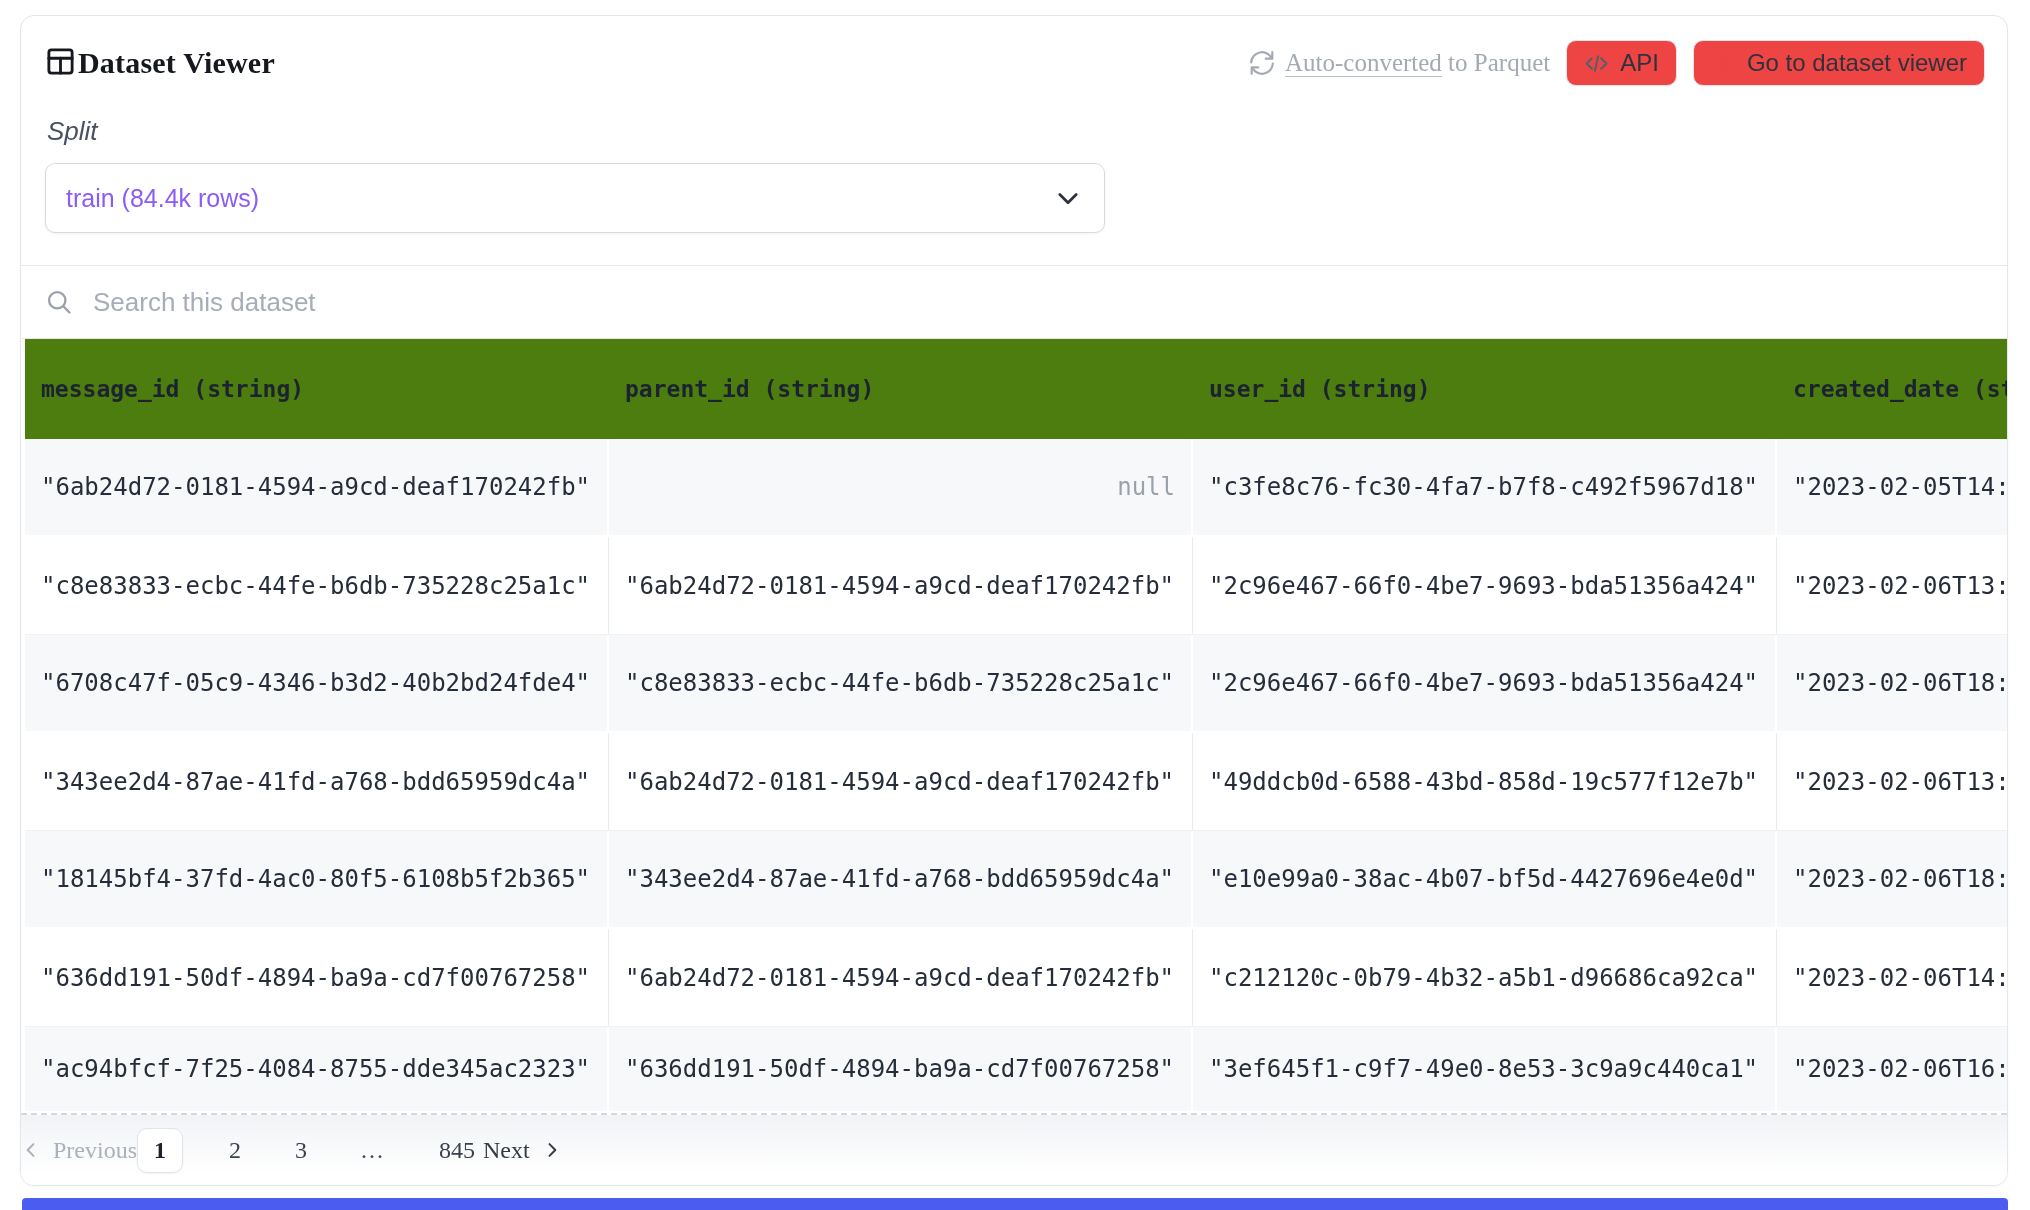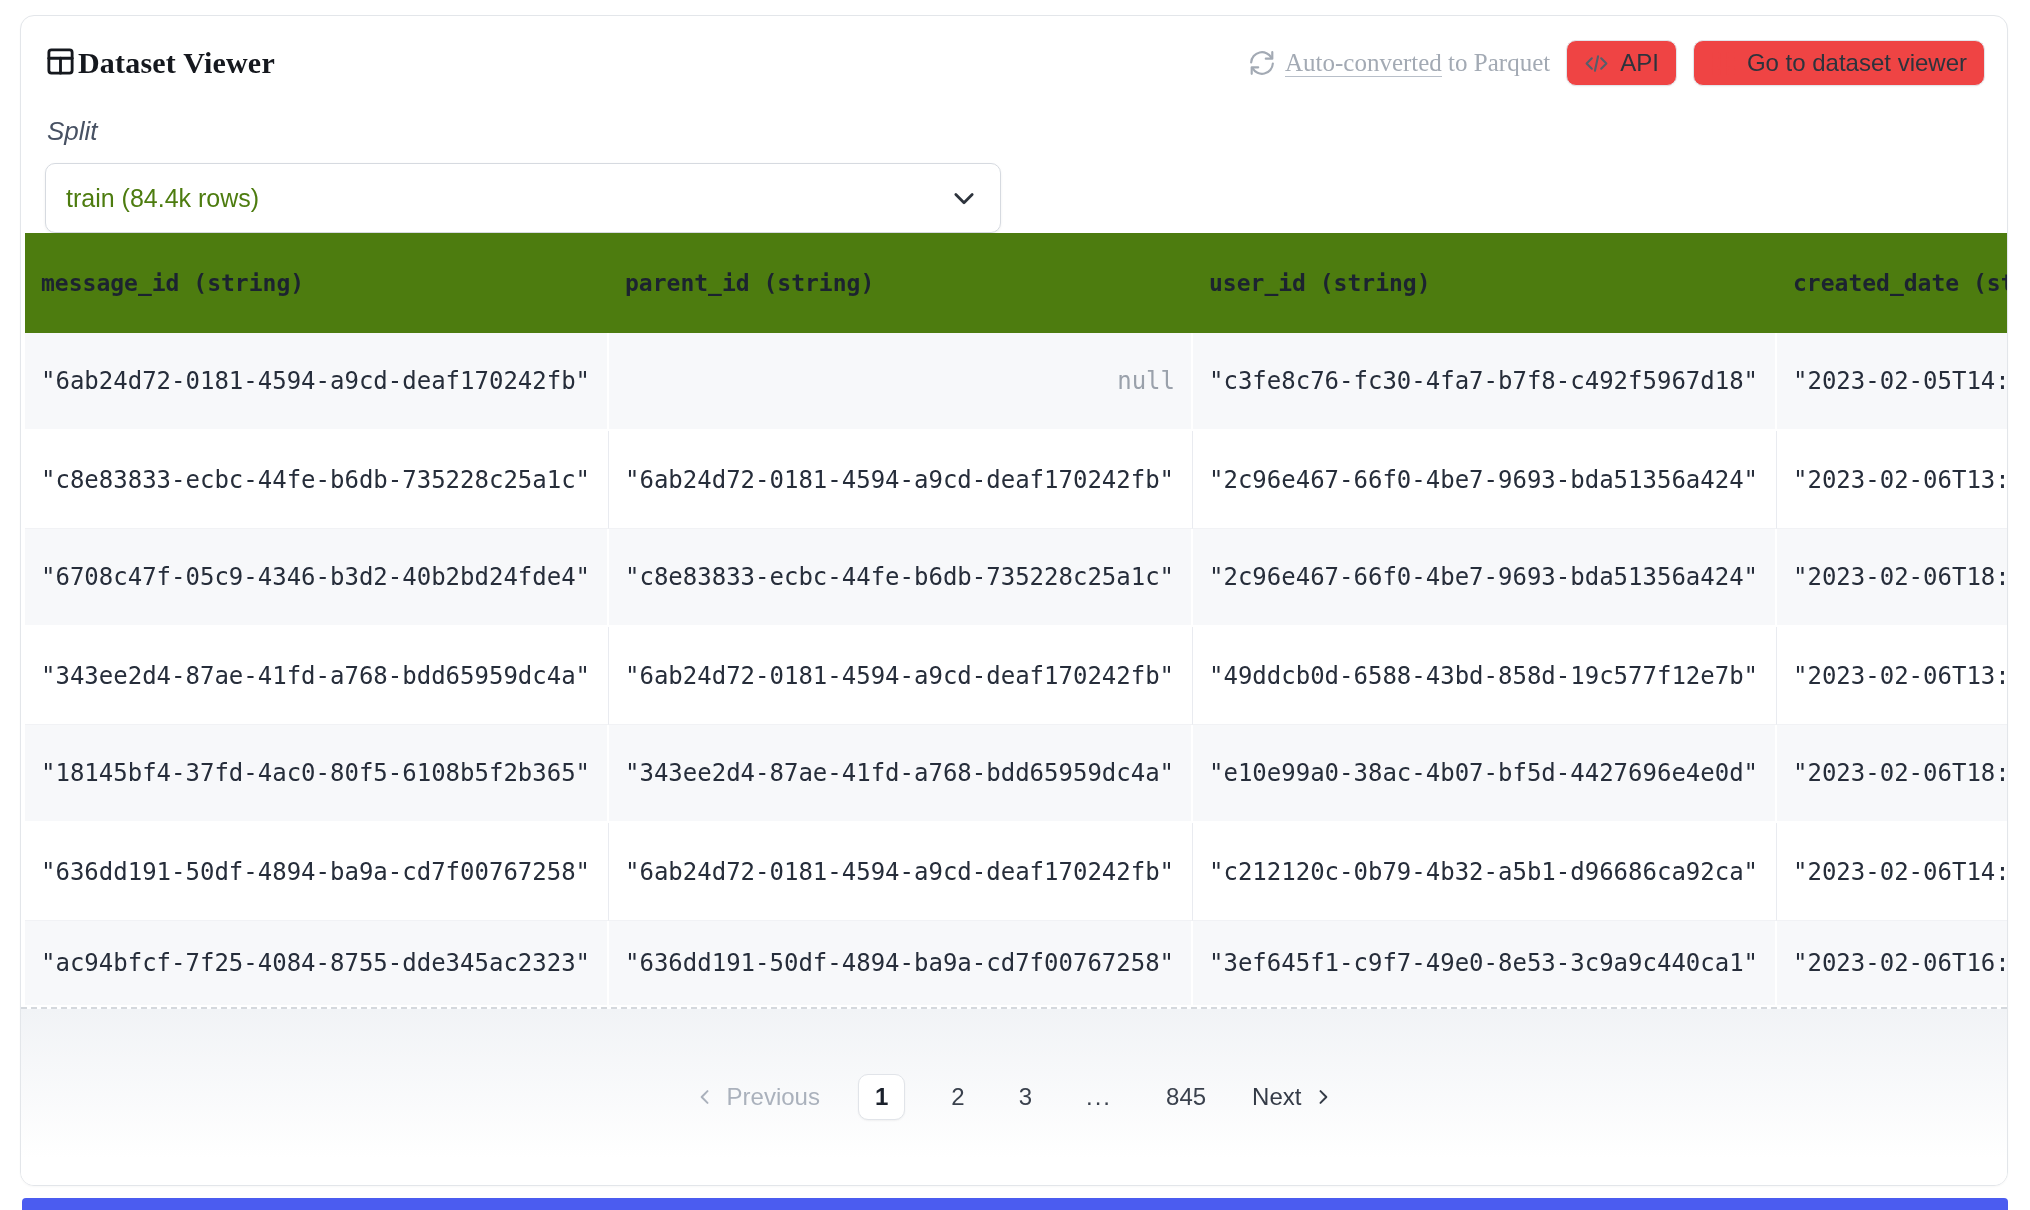--- a/index.html
+++ b/index.html
@@ -38,28 +38,28 @@
     border: 1px solid #e2e5ea;
     border-radius: 10px;
     font-size: 24px;
     color: #2d333c;
     cursor: pointer;
     box-shadow: 0 1px 2px rgba(0,0,0,0.04);
   }
   .split-label { margin: 30px 0 0 2px; font-size: 26px; color: #46506033; color: #475163; font-style: italic; }
   .select-box {
     margin-top: 16px;
-    width: 956px; height: 70px;
+    width: 1060px; height: 70px;
     border: 1px solid #d6dae0;
     border-radius: 10px;
     background: #fff;
     display: flex; align-items: center; justify-content: space-between;
     padding: 0 22px 0 20px;
     font-size: 25px;
-    color: #4d7c0f;
+    color: #8b5cf6;
     box-shadow: 0 1px 3px rgba(0,0,0,0.06);
     cursor: pointer;
   }
   
   .search-bar {
     margin-top: 32px;
     height: 74px;
     border-top: 1px solid #e5e7eb;
     border-bottom: 1px solid #e5e7eb;
     display: flex; align-items: center;
@@ -107,23 +107,22 @@
   }
   tr.odd td { background: #f7f8fa; }
   tr.even td { background: #ffffff; border-right: 1px solid #e9ebf0; border-bottom: 1px solid #f1f2f5; }
   tr.clipped td { height: 86px; }
   td.null-cell { text-align: right; color: #9aa1ab; }
   .dashed-sep { border-top: 2px dashed #d4d8dd; flex: none; }
   
   .footer {
     flex: 1;
     background: linear-gradient(180deg, #f1f3f6 0%, #ffffff 85%);
-    display: flex; align-items: center; justify-content: center;
-    gap: 38px;
-    font-family: Liberation Sans, sans-serif;
+    display: flex; align-items: center; 
+    font-family: Liberation Serif, serif;
     font-size: 24px;
     color: #3a414d;
   }
   .pg-prev, .pg-next { display: flex; align-items: center; gap: 12px; cursor: pointer; }
   .pg-prev { color: #aab1bc; }
   .pg-next { color: #343b47; }
   .pg-page { cursor: pointer; padding: 0 8px; color: #3a414d; }
   .pg-page.active {
     background: #fff;
     border: 1px solid #e1e4e9;
@@ -206,20 +205,29 @@
     <div class="select-box">
       <span>train (84.4k rows)</span>
       <span>
         <svg width="28" height="28" viewBox="0 0 24 24" fill="none" stroke="#2d333c" stroke-width="2.4" stroke-linecap="round" stroke-linejoin="round">
           <polyline points="5 9 12 16 19 9"></polyline>
         </svg>
       </span>
     </div>
   </div>
 
+  <div class="search-bar">
+    <span>
+      <svg width="28" height="28" viewBox="0 0 24 24" fill="none" stroke="#9aa1ab" stroke-width="2" stroke-linecap="round">
+        <circle cx="10.5" cy="10.5" r="7"></circle>
+        <line x1="15.8" y1="15.8" x2="21" y2="21"></line>
+      </svg>
+    </span>
+    <input class="search-input" type="text" value="" placeholder="Search this dataset" style="">
+  </div>
 
   <div class="table-wrap">
     <table>
       <colgroup>
           <col>
           <col>
           <col>
           <col>
         </colgroup>
       <thead>

